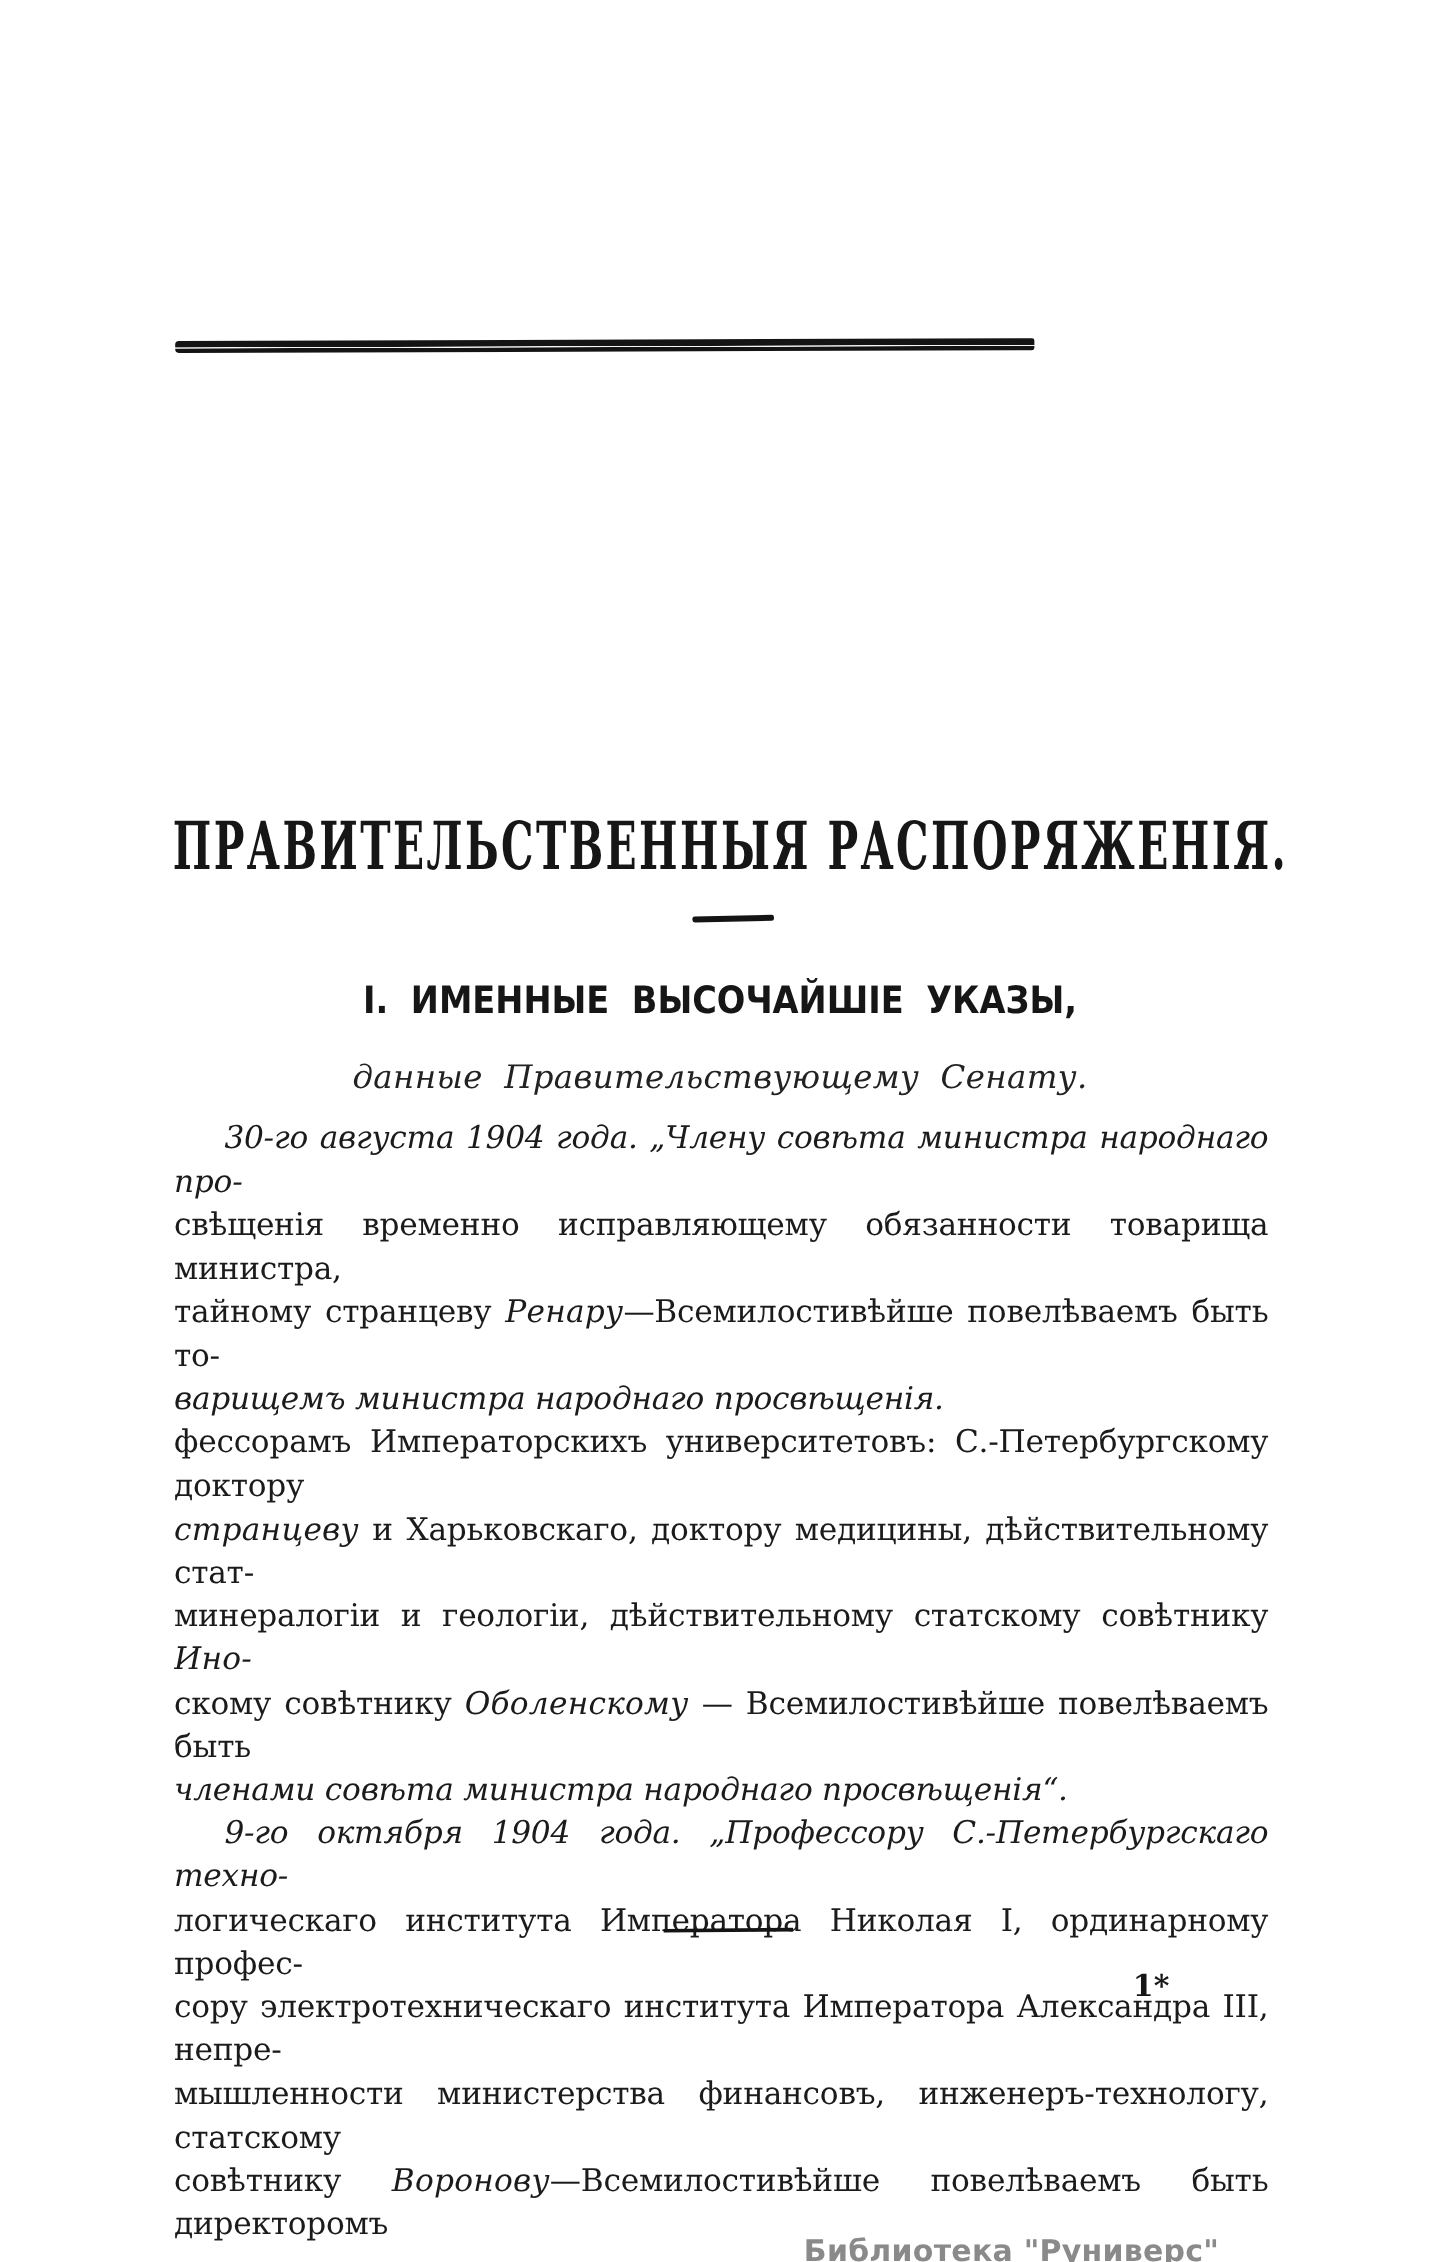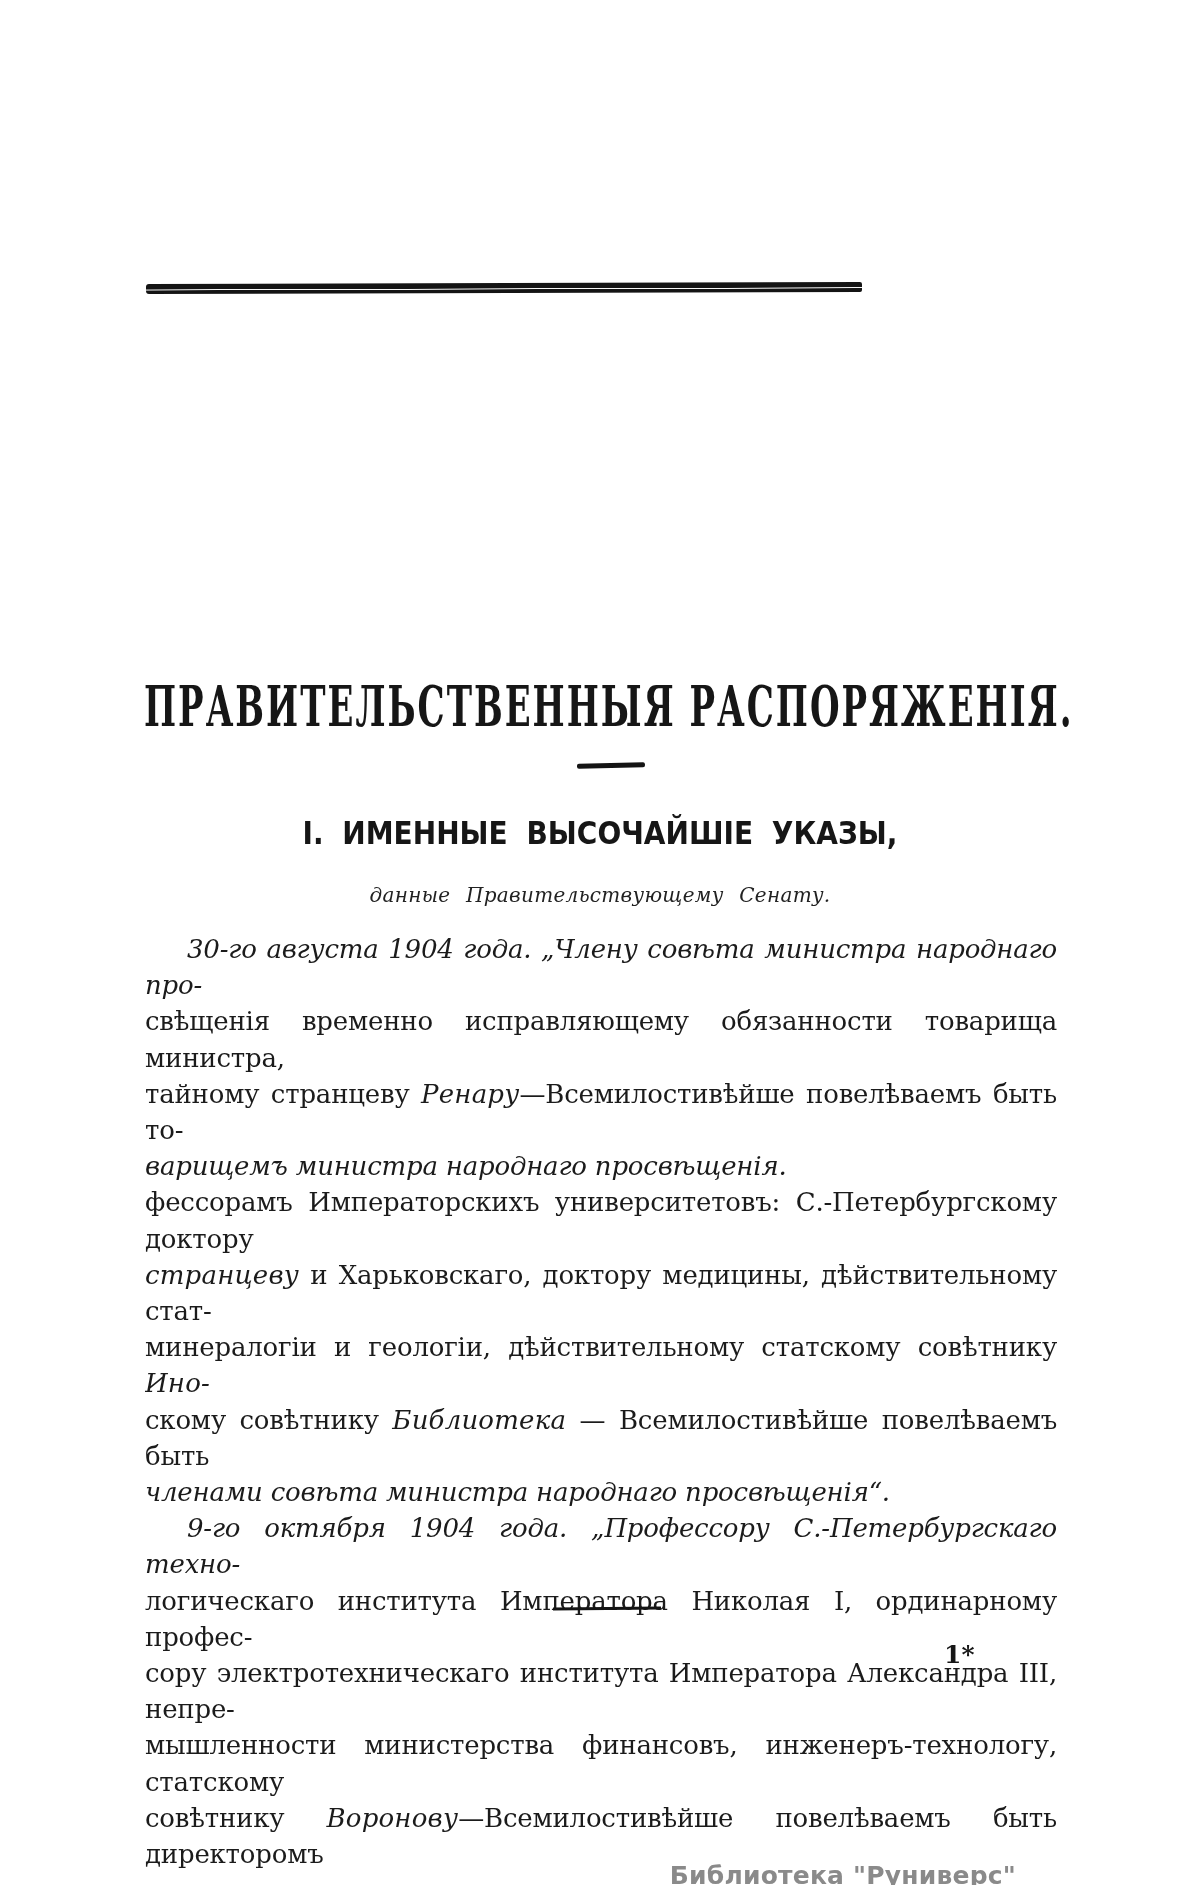--- a/index.html
+++ b/index.html
@@ -54,21 +54,21 @@
     white-space:nowrap;
     transform:scaleY(1.12);
     transform-origin:50% 0;
     color:#161616;
   }
 
   .subtitle {
     position:absolute; left:144px; top:840px; width:912px;
     text-align:center;
     font-style:italic;
-    font-size:20px;
+    font-size:27px;
     word-spacing:9px; letter-spacing:0.3px;
     color:#222;
   }
 
   .body-text {
     position:absolute; left:145px; top:888px; width:912px;
     font-size:26px; line-height:36.2px;
     letter-spacing:-0.2px;
     color:#1b1b1b;
   }
@@ -115,21 +115,21 @@
   <div class="subtitle">данные Правительствующему Сенату.</div>
 
   <div class="body-text" id="body-text">
       <div class="line first"><span>30-го августа 1904 года. „Члену совѣта министра народнаго про-</span></div>
       <div class="line"><span>свѣщенія временно исправляющему обязанности товарища министра,</span></div>
       <div class="line"><span>тайному странцеву </span><i>Ренару</i><span>—Всемилостивѣйше повелѣваемъ быть то-</span></div>
       <div class="line plast"><span>варищемъ министра народнаго просвѣщенія.</span></div>
       <div class="line"><span>фессорамъ Императорскихъ университетовъ: С.-Петербургскому доктору</span></div>
       <div class="line"><i>странцеву</i><span> и Харьковскаго, доктору медицины, дѣйствительному стат-</span></div>
       <div class="line"><span>минералогіи и геологіи, дѣйствительному статскому совѣтнику </span><i>Ино-</i></div>
-      <div class="line"><span>скому совѣтнику </span><i>Библиотека</i><span> — Всемилостивѣйше повелѣваемъ быть</span></div>
+      <div class="line"><span>скому совѣтнику </span><i>Оболенскому</i><span> — Всемилостивѣйше повелѣваемъ быть</span></div>
       <div class="line plast"><span>членами совѣта министра народнаго просвѣщенія“.</span></div>
       <div class="line first"><span>9-го октября 1904 года. „Профессору С.-Петербургскаго техно-</span></div>
       <div class="line"><span>логическаго института Императора Николая I, ординарному профес-</span></div>
       <div class="line"><span>сору электротехническаго института Императора Александра III, непре-</span></div>
       <div class="line"><span>мышленности министерства финансовъ, инженеръ-технологу, статскому</span></div>
       <div class="line"><span>совѣтнику </span><i>Воронову</i><span>—Всемилостивѣйше повелѣваемъ быть директоромъ</span></div>
     </div>
 
   <div class="end-divider"></div>
 

